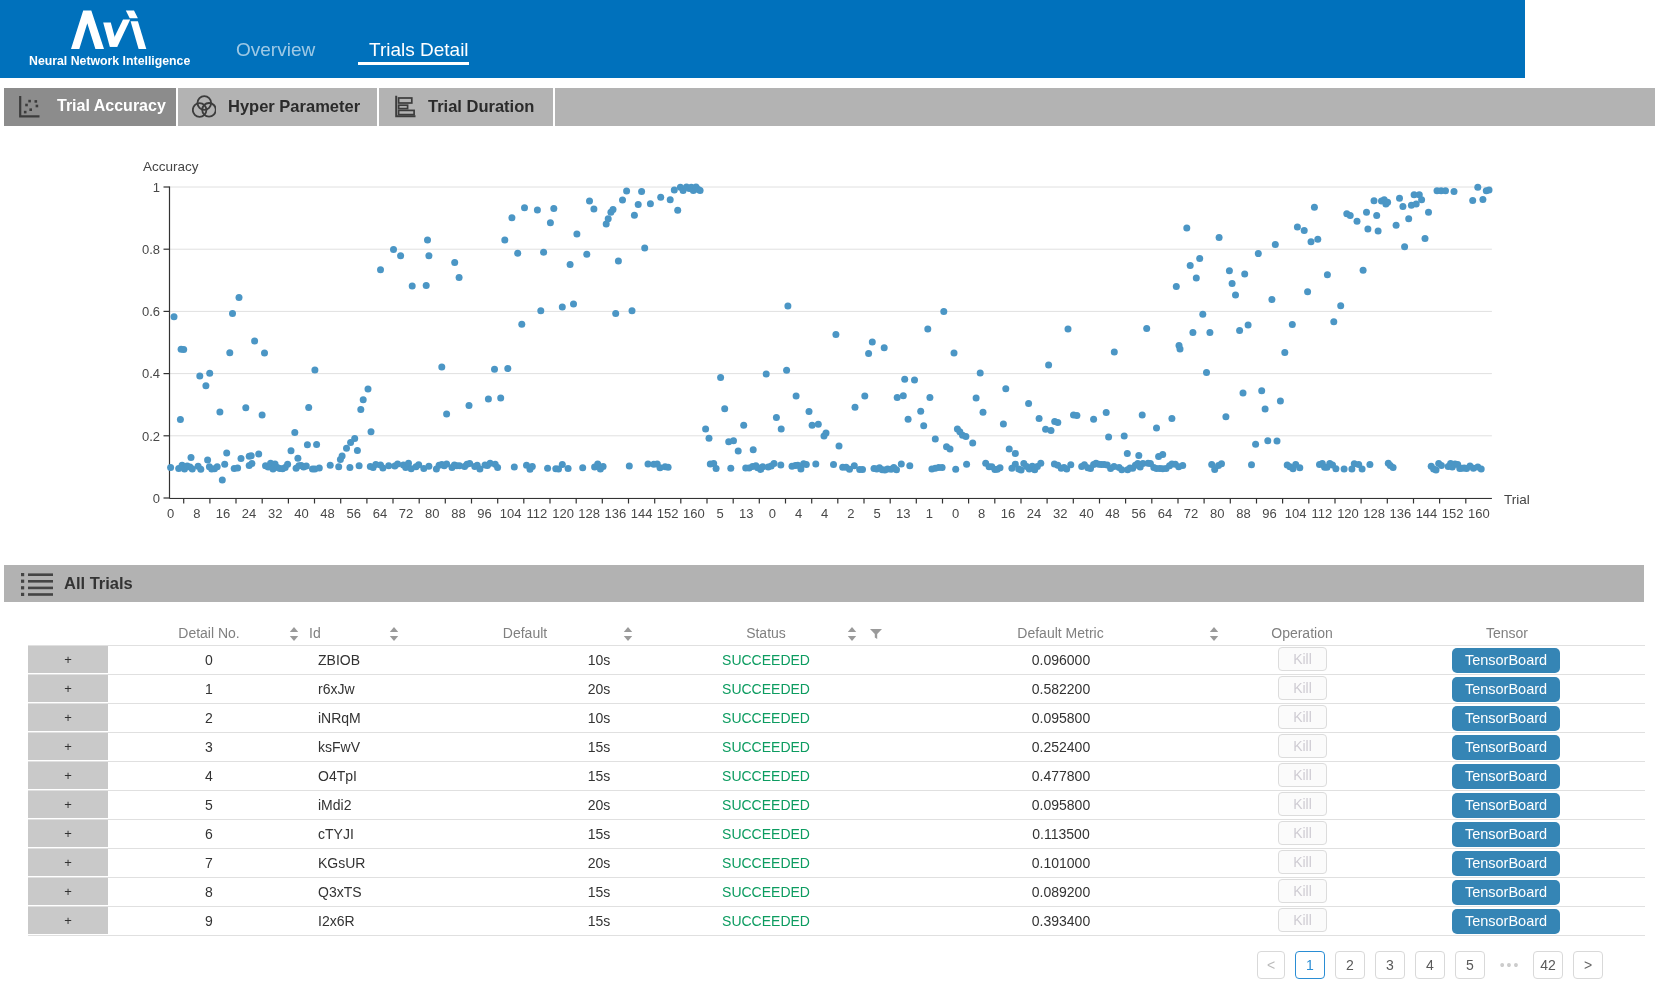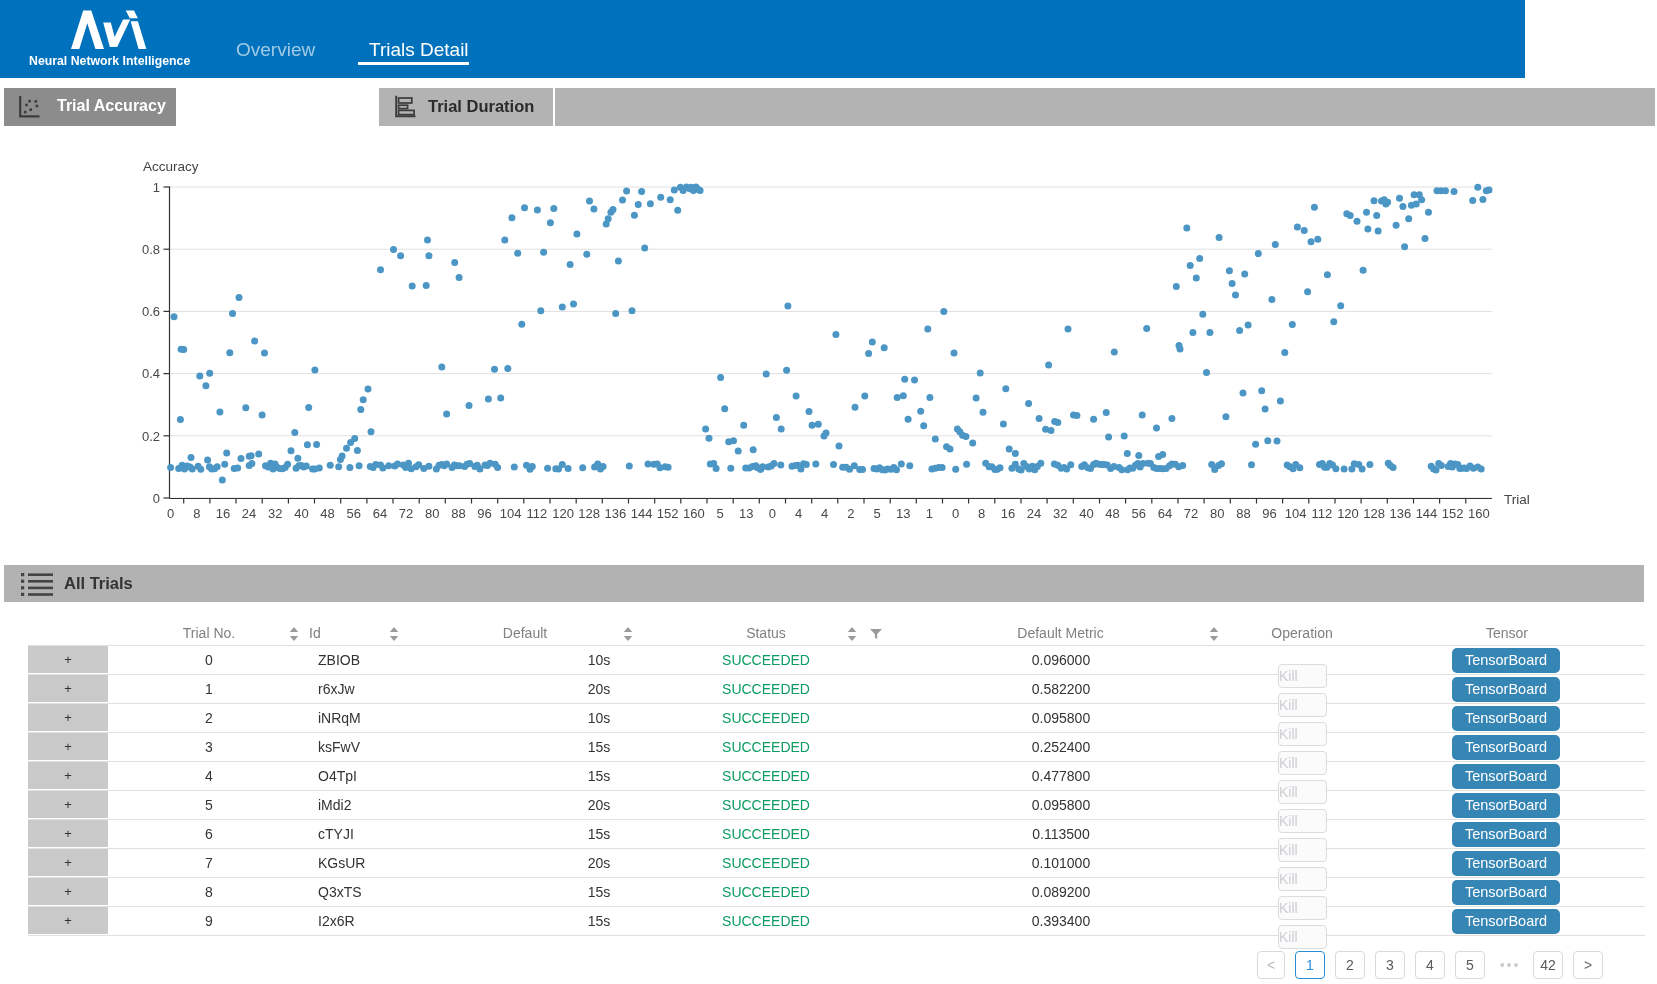--- a/index.html
+++ b/index.html
@@ -38,21 +38,21 @@
 
 .hcell { position:absolute; top:625px; font-size:14px; color:#808080; }
 .row { position:absolute; left:28px; width:1617px; height:29px; border-bottom:1px solid #e0e0e0; font-size:14px; color:#333; }
 .row .exp { position:absolute; left:0; top:0; width:80px; height:28px; background:#c9c9c9; border-bottom:1px solid #fff; text-align:center; line-height:28px; font-size:13px; color:#333; }
 .c { position:absolute; top:0; line-height:28px; }
 .tno { left:111px; width:140px; text-align:center; }
 .idv { left:290px; }
 .dur { left:501px; width:140px; text-align:center; }
 .st { left:663px; width:150px; text-align:center; color:#0c9c60; }
 .met { left:963px; width:140px; text-align:center; }
-.kill { position:absolute; left:1250px; top:18px; width:49px; height:24px; background:#fbfbfb; border:1px solid #dcdcdc; border-radius:4px; text-align:left; line-height:22px; color:#cfccd3; font-size:14px; }
+.kill { position:absolute; left:1250px; top:1px; width:49px; height:24px; background:#fbfbfb; border:1px solid #dcdcdc; border-radius:4px; text-align:center; line-height:22px; color:#cfccd3; font-size:14px; }
 .tb { position:absolute; left:1424px; top:2px; width:108px; height:25px; background:#3585b5; border-radius:5px; text-align:center; line-height:25px; color:#fff; font-size:14.5px; }
 
 
 .pg { position:absolute; top:951px; height:28px; border:1px solid #d9d9d9; border-radius:4px; background:#fff; text-align:center; line-height:26px; font-size:14px; color:#595959; }
 .pg.act { border-color:#2a8dd4; color:#2a8dd4; }
 .pg.nav { color:#bbb; }
 .pg.nav2 { color:#666; }
 .pg.dots { border:none; color:#ccc; letter-spacing:2px; line-height:28px; }
 </style></head>
 <body>
@@ -80,20 +80,30 @@
     <g fill="#3c3c3c">
       <rect x="10.3" y="4.8" width="2.6" height="2.6"></rect>
           <rect x="16.5" y="5.1" width="2.6" height="2.6"></rect>
       <rect x="7.2" y="8.7" width="2.6" height="2.6"></rect>
           <rect x="17.6" y="9.7" width="2.6" height="2.6"></rect>
       <rect x="11.4" y="13.4" width="2.6" height="2.6"></rect>
           <rect x="5.9" y="15.8" width="2.6" height="2.6"></rect>
     </g>
   </svg>
   <div class="tabtxt" style="left:52px">Trial Accuracy</div>
+</div>
+<div class="tabbar" id="tab2">
+  <svg class="tabico" style="top:7px" width="24" height="24" viewBox="0 0 24 24">
+    <g fill="none" stroke="#3c3c3c" stroke-width="1.8">
+      <circle cx="12.3" cy="8" r="6.8"></circle>
+          <circle cx="7.6" cy="15" r="6.8"></circle>
+          <circle cx="17" cy="14.8" r="6.8"></circle>
+    </g>
+  </svg>
+  <div class="tabtxt" style="left:50px">Hyper Parameter</div>
 </div>
 <div class="tabbar" id="tab3">
   <svg class="tabico" style="top:7px" width="24" height="24" viewBox="0 0 24 24">
     <path d="M3.2,0.8 V21.3 H22.5" stroke="#3c3c3c" stroke-width="2" fill="none"></path>
     <g fill="none" stroke="#3c3c3c" stroke-width="1.7">
       <rect x="5.6" y="3" width="13.2" height="5"></rect>
           <rect x="5.6" y="10.2" width="9" height="3.4"></rect>
           <rect x="5.6" y="15.4" width="15.5" height="4.2"></rect>
     </g>
   </svg>
@@ -731,21 +741,21 @@
           <rect x="4" y="21.8" width="3.2" height="3.2"></rect>
       <rect x="11" y="2.4" width="25" height="2.6"></rect>
           <rect x="11" y="9" width="25" height="2.6"></rect>
       <rect x="11" y="15.6" width="25" height="2.6"></rect>
           <rect x="11" y="22.2" width="25" height="2.6"></rect>
     </g>
   </svg>
   <div id="attxt">All Trials</div>
 </div>
 
-<div class="hcell" style="left:168px;width:82px;text-align:center">Trial No.</div>
+<div class="hcell" style="left:168px;width:82px;text-align:center">Detail No.</div>
 <div class="hcell" style="left:309px">Id</div>
 <div class="hcell" style="left:490px;width:70px;text-align:center">Default</div>
 <div class="hcell" style="left:731px;width:70px;text-align:center">Status</div>
 <div class="hcell" style="left:1008px;width:105px;text-align:center">Default Metric</div>
 <div class="hcell" style="left:1267px;width:70px;text-align:center">Operation</div>
 <div class="hcell" style="left:1482px;width:50px;text-align:center">Tensor</div>
 <svg class="abs" style="left:289px;top:627px" width="10" height="14" viewBox="0 0 10 14">
       <g fill="#9a9a9a">
         <polygon points="5,0 9.2,5 0.8,5"></polygon>
         <polygon points="5,14 9.2,9 0.8,9"></polygon>

